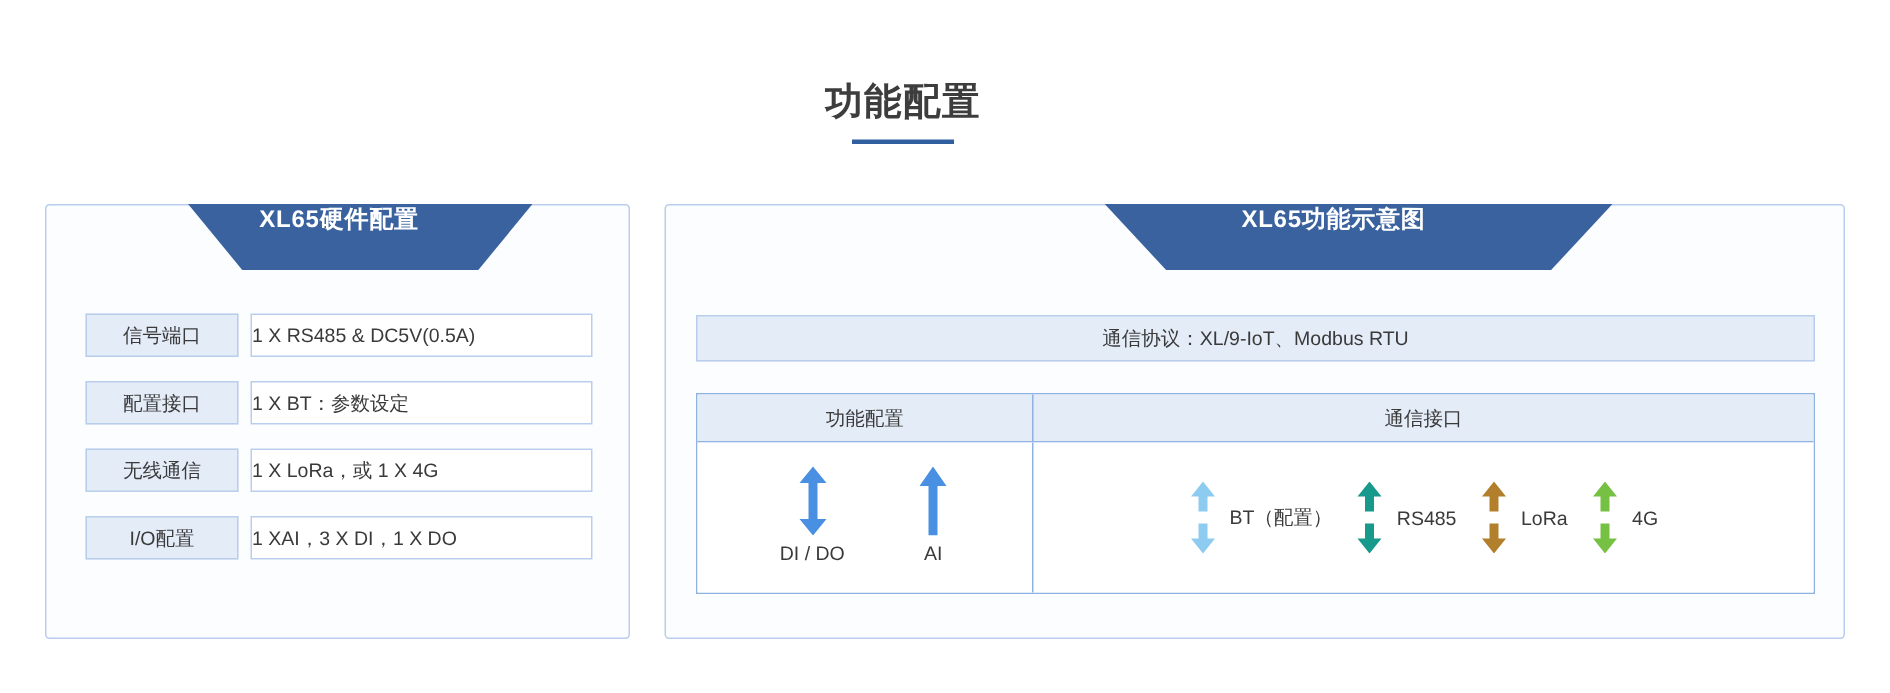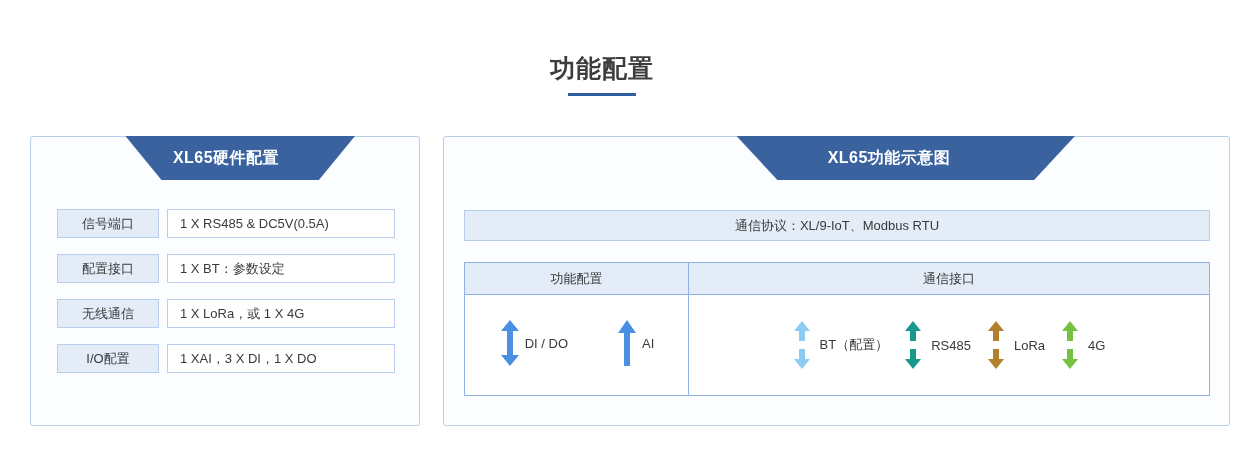--- a/index.html
+++ b/index.html
@@ -36,21 +36,21 @@
   #panel-left{left:30px;top:136px;width:390px;height:290px;}
   #panel-right{left:443px;top:136px;width:787px;height:290px;}
 
   
   .banner{
     position:absolute;top:-1px;
     height:44px;
     background:#39629f;
     color:#fff;
     font-size:16px;font-weight:bold;
-    display:flex;align-items:center;justify-content:center;
+    display:flex;align-items:flex-start;justify-content:center;
     letter-spacing:.5px;
     -webkit-clip-path:polygon(14% 0, 86% 0, 100% 0, 82% 100%, 18% 100%, 0 0);
     clip-path:polygon(14% 0, 86% 0, 100% 0, 82% 100%, 18% 100%, 0 0);
   }
   #panel-left .banner{left:66px;width:258px;
     -webkit-clip-path:polygon(11% 0, 100% 0, 86% 100%, 25% 100%);
     clip-path:polygon(11% 0, 100% 0, 86% 100%, 25% 100%);}
   #panel-right .banner{left:259px;width:372px;
     -webkit-clip-path:polygon(9% 0, 100% 0, 89% 100%, 20% 100%);
     clip-path:polygon(9% 0, 100% 0, 89% 100%, 20% 100%);}
@@ -66,21 +66,21 @@
     display:flex;align-items:center;justify-content:center;
     font-size:13px;color:#3a3a3a;
   }
   .row-value{
     flex:1;
     margin-left:8px;
     background:#ffffff;
     border:1px solid #b9cdec;
     box-sizing:border-box;
     display:flex;align-items:center;
-    padding-left:12px;
+    padding-left:0;
     font-size:13px;color:#3a3a3a;
   }
 
   
   .protocol-bar{
     position:absolute;left:20px;top:73px;width:746px;height:31px;
     background:#e4ecf8;
     border:1px solid #b9cdec;
     box-sizing:border-box;
     display:flex;align-items:center;justify-content:center;
@@ -98,21 +98,21 @@
     font-size:13px;color:#3a3a3a;
   }
   .grid-body{display:flex;flex:1;background:#ffffff;}
   .col-signal{width:224px;border-right:1px solid #8fb2e3;box-sizing:border-box;}
   .col-comm{flex:1;}
 
   .signal-items{
     height:100%;display:flex;align-items:center;justify-content:center;gap:48px;
     padding-bottom:4px;box-sizing:border-box;
   }
-  .sig{display:flex;flex-direction:row;align-items:center;gap:4px;}
+  .sig{display:flex;flex-direction:column;align-items:center;gap:4px;}
   .sig-label{font-size:13px;color:#3a3a3a;}
 
   .comm-items{
     height:100%;display:flex;align-items:center;justify-content:center;gap:16px;
     padding:0 18px;box-sizing:border-box;
   }
   .comm{display:flex;align-items:center;gap:9px;}
   .comm-label{font-size:13px;color:#3a3a3a;white-space:nowrap;}
 
   svg{display:block;}

